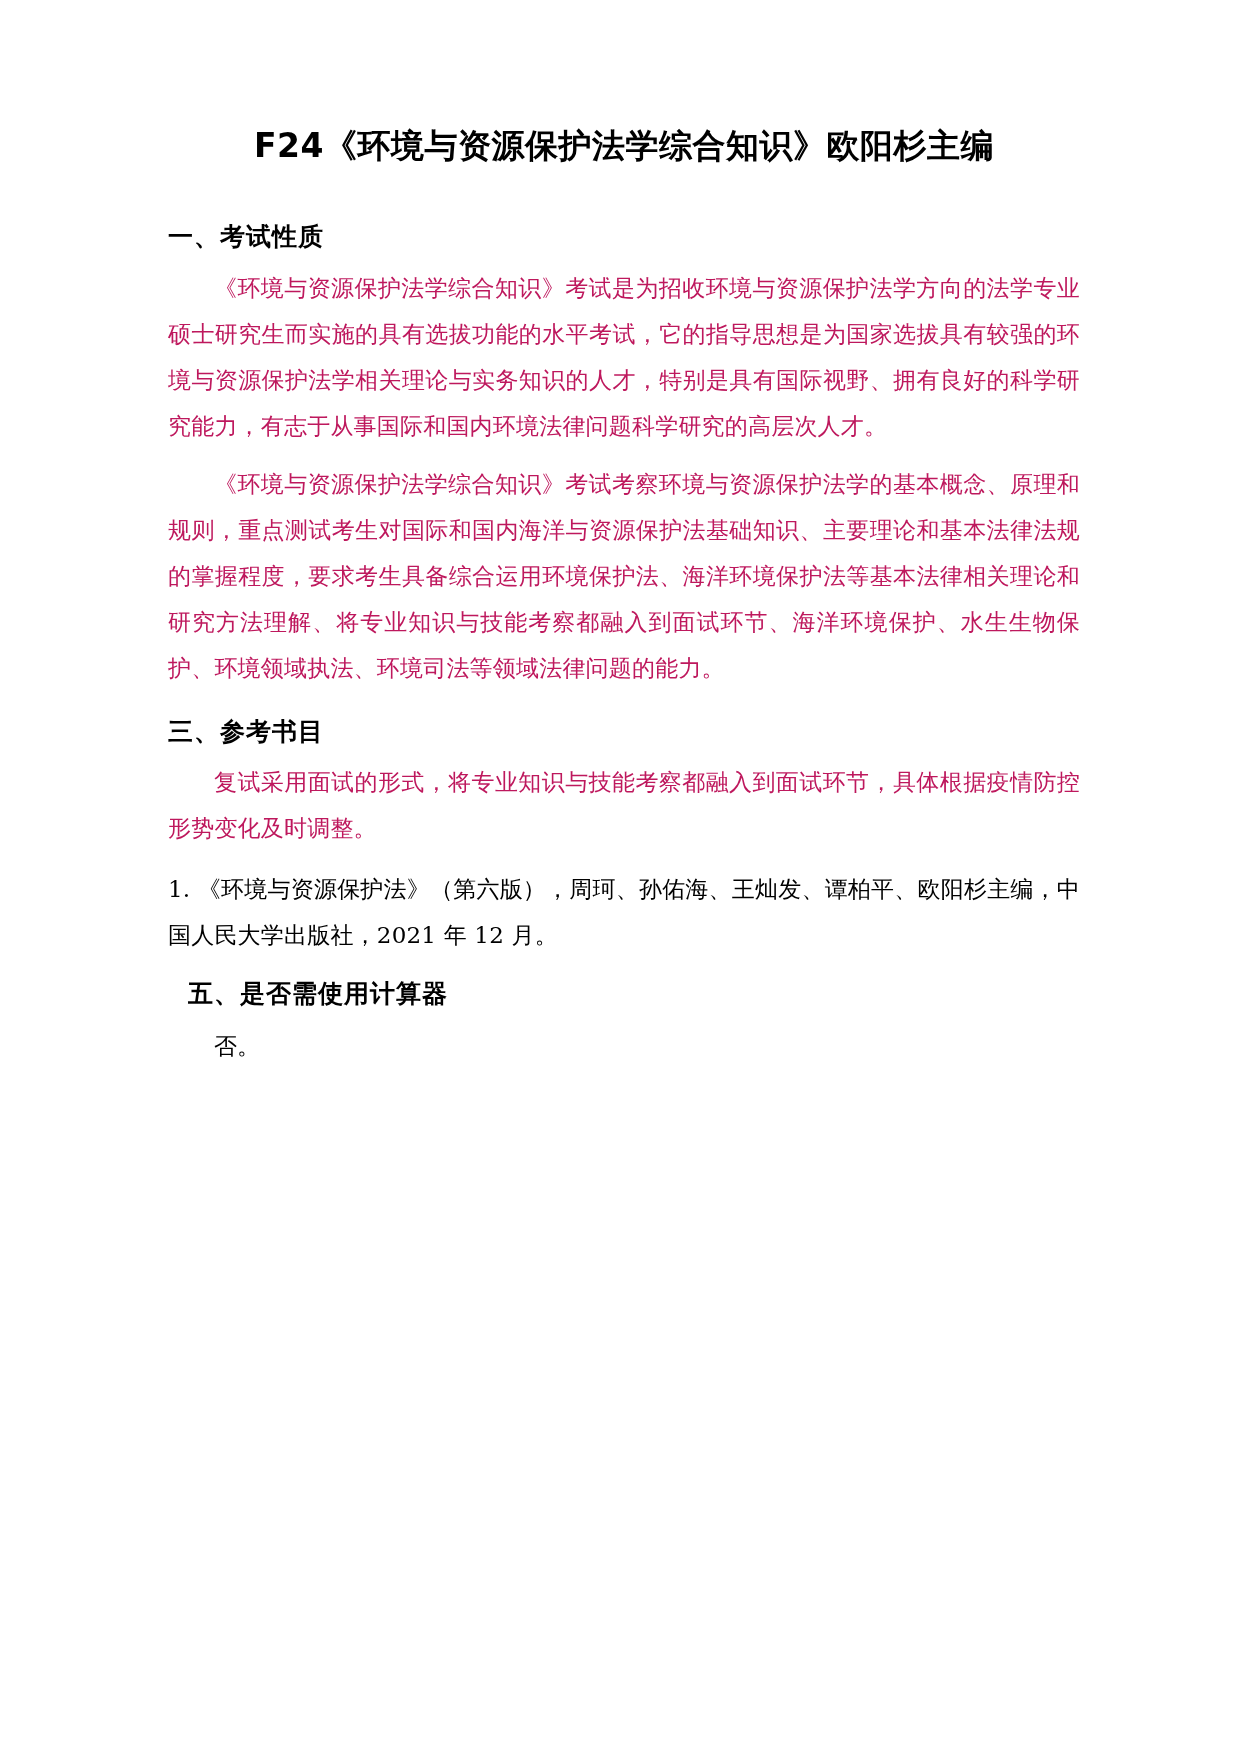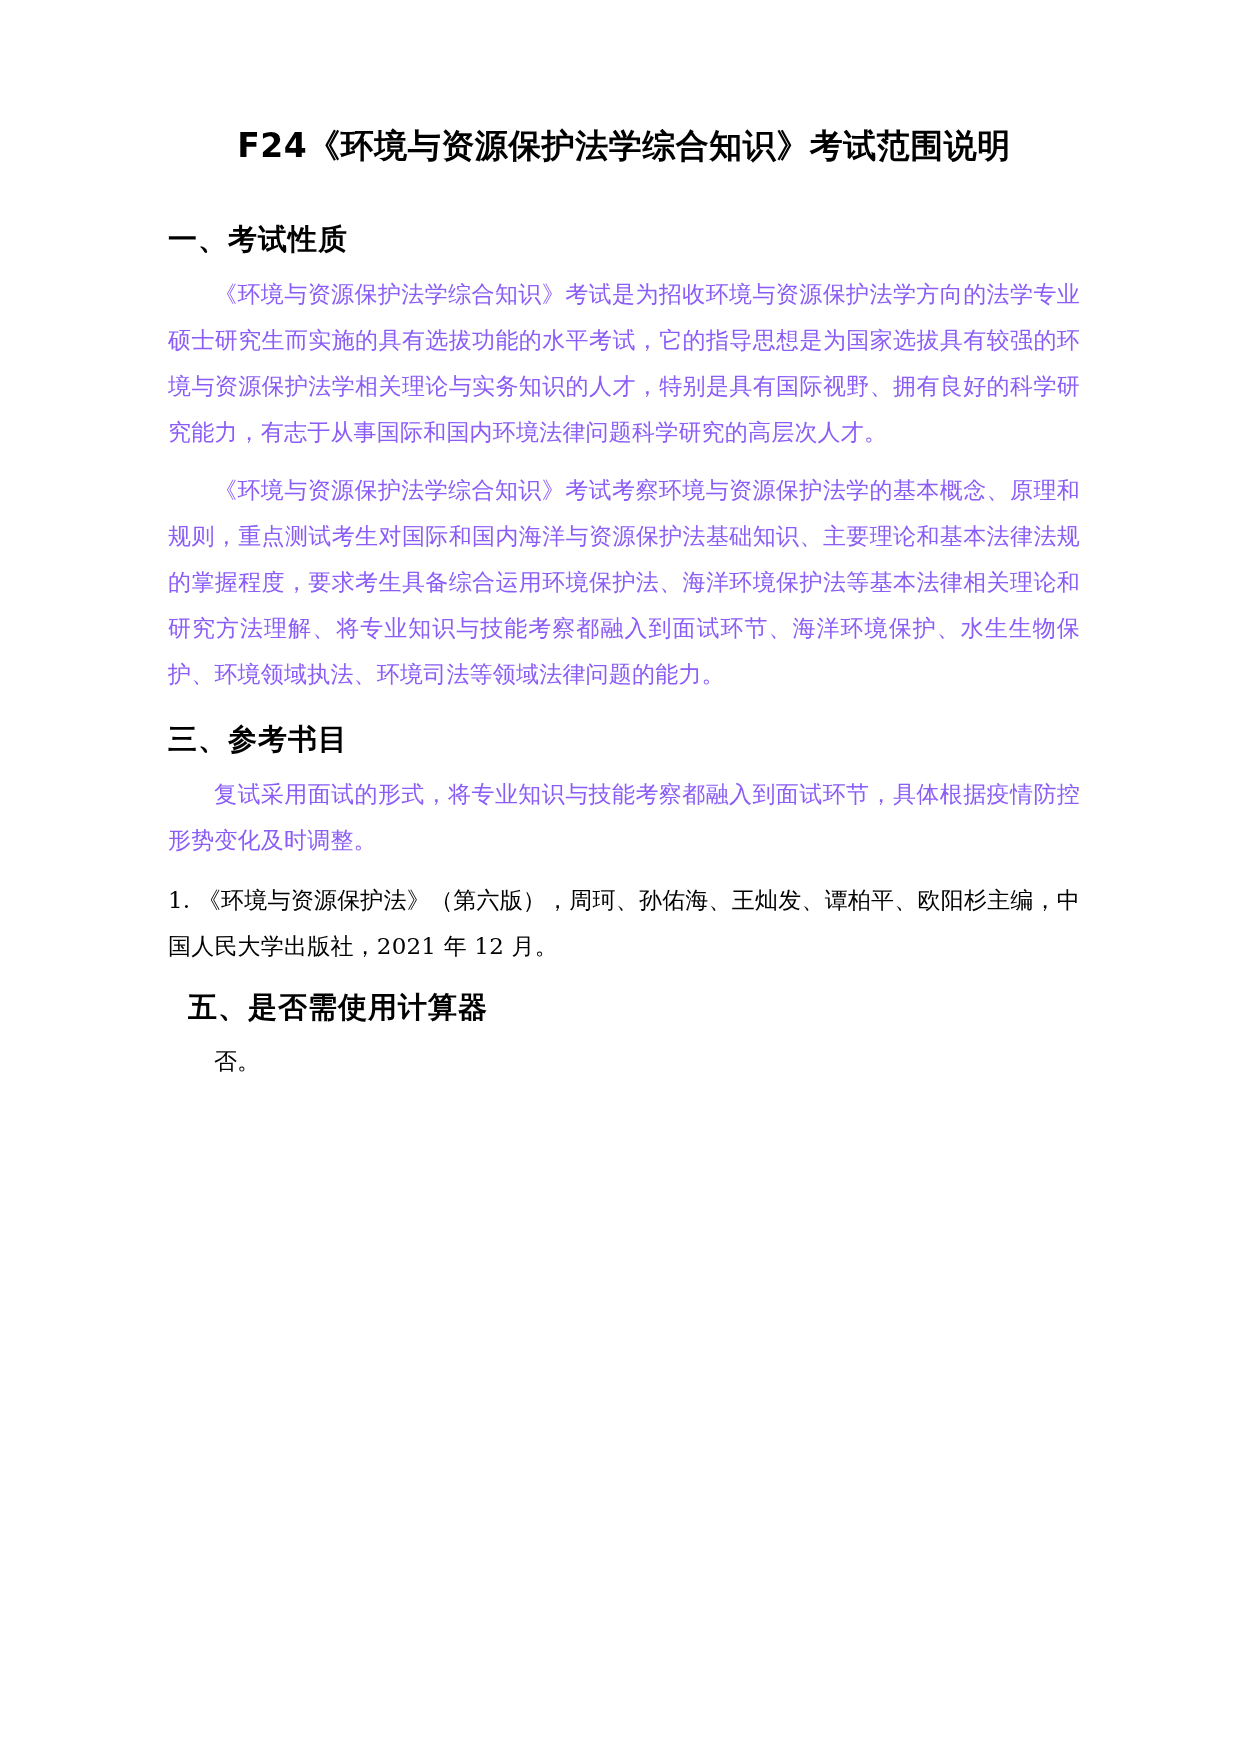--- a/index.html
+++ b/index.html
@@ -37,43 +37,43 @@
     letter-spacing: 0.5px;
     margin: 0;
     padding-top: 125px;
     color: #000;
   }
 
   
   .section-heading {
     font-family: "DejaVu Sans", sans-serif;
     font-weight: 700;
-    font-size: 29px;
+    font-size: 25px;
     line-height: 1.3;
     letter-spacing: 1px;
     margin: 0;
     color: #000;
   }
   .sh-1 { padding-top: 55px; }
   .sh-2 { padding-top: 24px; }
   .sh-3 { padding-top: 24px; }
   .sh-4 { padding-top: 22px; }
   .sh-5 { padding-top: 20px; margin-left: 20px; }
 
   
   .body-para {
-    font-family: Liberation Sans, sans-serif;
+    font-family: Liberation Serif, serif;
     font-size: 23px;
     line-height: 2.0;
     text-align: justify;
     text-justify: inter-ideograph;
     text-indent: 2em;
     margin: 0;
     padding-top: 12px;
-    color: #8b5cf6;
+    color: #be185d;
     letter-spacing: 0.2px;
   }
 
   
   .biblio {
     padding-top: 14px;
   }
   .biblio-item {
     font-family: "DejaVu Serif", serif;
     font-size: 23px;
@@ -95,21 +95,21 @@
     padding-top: 12px;
     color: #000;
   }
 </style>
 </head>
 <body>
 
 <div class="page">
   <div class="content">
 
-    <h1 class="doc-title">F24《环境与资源保护法学综合知识》考试范围说明</h1>
+    <h1 class="doc-title">F24《环境与资源保护法学综合知识》欧阳杉主编</h1>
 
     <h2 class="section-heading sh-1">一、考试性质</h2>
     <p class="body-para">《环境与资源保护法学综合知识》考试是为招收环境与资源保护法学方向的法学专业硕士研究生而实施的具有选拔功能的水平考试，它的指导思想是为国家选拔具有较强的环境与资源保护法学相关理论与实务知识的人才，特别是具有国际视野、拥有良好的科学研究能力，有志于从事国际和国内环境法律问题科学研究的高层次人才。</p>
 
     <p class="body-para">《环境与资源保护法学综合知识》考试考察环境与资源保护法学的基本概念、原理和规则，重点测试考生对国际和国内海洋与资源保护法基础知识、主要理论和基本法律法规的掌握程度，要求考生具备综合运用环境保护法、海洋环境保护法等基本法律相关理论和研究方法理解、将专业知识与技能考察都融入到面试环节、海洋环境保护、水生生物保护、环境领域执法、环境司法等领域法律问题的能力。</p>
 
     <h2 class="section-heading sh-3">三、参考书目</h2>
     <p class="body-para">复试采用面试的形式，将专业知识与技能考察都融入到面试环节，具体根据疫情防控形势变化及时调整。</p>
 
     <div class="biblio">

